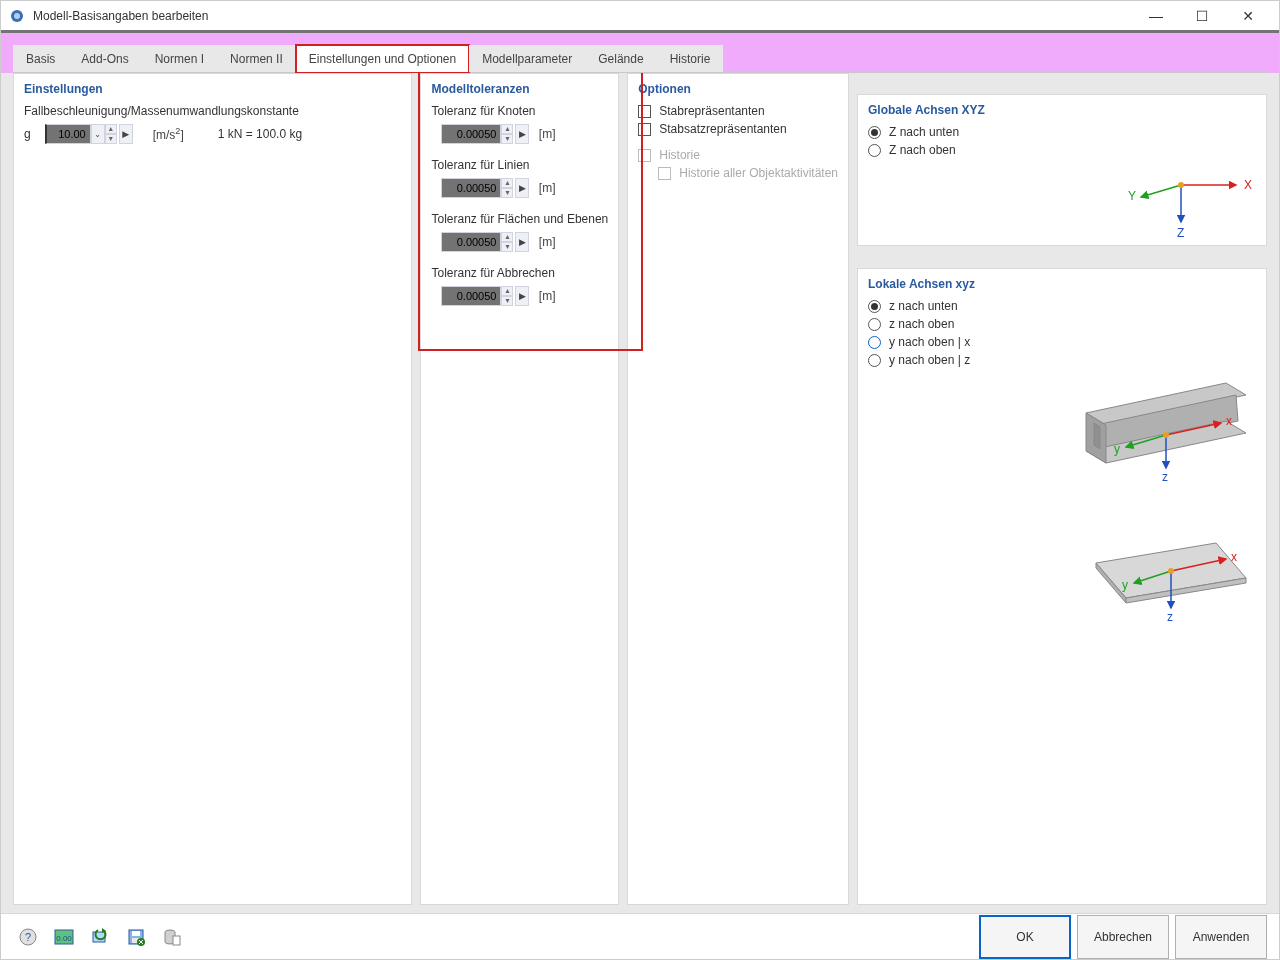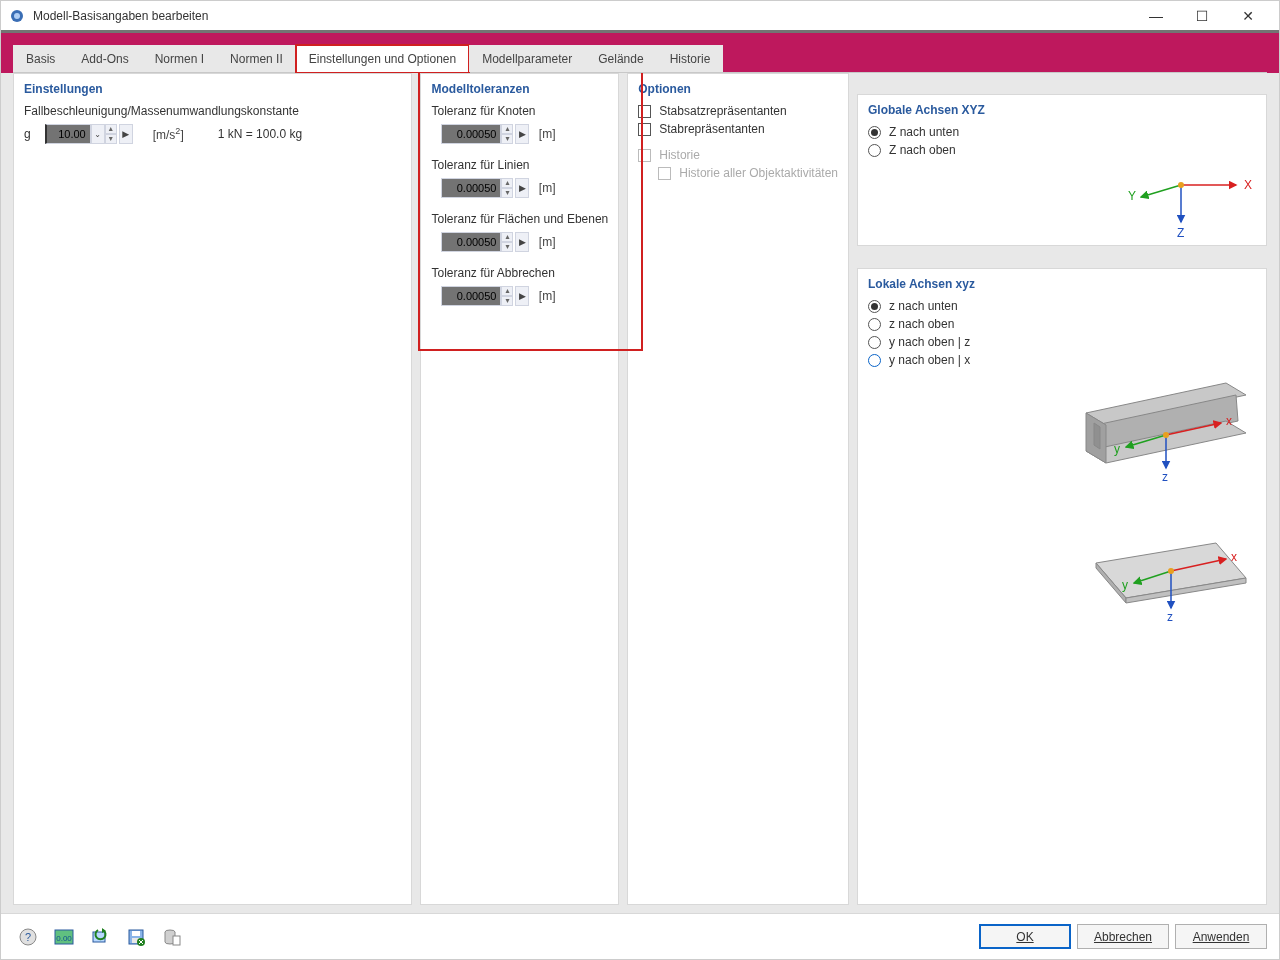--- a/index.html
+++ b/index.html
@@ -6,21 +6,21 @@
 body { font-family: "Segoe UI", Tahoma, sans-serif; font-size: 12px; background: #fff; color: #333; user-select: none; }
 
 .window { width: 1280px; height: 960px; display: flex; flex-direction: column; border: 1px solid #ccc; }
 
 .titlebar { height: 32px; display: flex; align-items: center; padding: 0 8px; background: #fff; border-bottom: 3px solid #737373; }
 .titlebar .app-icon { width: 16px; height: 16px; margin-right: 8px; display: inline-flex; }
 .titlebar .title { flex: 1; font-size: 12px; color: #333; }
 .titlebar .win-controls { display: flex; gap: 0; }
 .titlebar .win-btn { width: 46px; height: 32px; display: flex; align-items: center; justify-content: center; font-size: 14px; color: #333; cursor: default; }
 
-.tabs-wrap { background: #be185d; padding: 12px 12px 0 12px; }
+.tabs-wrap { background: #f0abfc; padding: 12px 12px 0 12px; }
 .tabs { display: flex; border-bottom: 1px solid #c8c8c8; }
 .tab { padding: 6px 12px; font-size: 12px; color: #444; background: #e8e8e8; border: 1px solid transparent; border-bottom: none; cursor: default; }
 .tab.active { background: #fff; border: 1px solid #c8c8c8; border-bottom: 1px solid #fff; margin-bottom: -1px; }
 .tab.highlight { outline: 2px solid #d02020; outline-offset: -1px; text-align: right; }
 
 .content { flex: 1; display: flex; gap: 8px; padding: 0 12px 8px 12px; background: #e8e8e8; overflow: hidden; }
 .col-left { flex: 1; display: flex; flex-direction: row; gap: 8px; }
 .col-right { width: 410px; display: flex; flex-direction: column; gap: 22px; margin-top: 21px; }
 
 .panel { background: #fff; border: 1px solid #d8d8d8; padding: 8px 10px; }
@@ -48,21 +48,21 @@
 .checkbox.disabled { border-color: #bbb; }
 .check-row.disabled { color: #aaa; }
 
 .axis-diagram { height: 70px; position: relative; margin-top: 10px; }
 .beam-diagram { height: 110px; position: relative; margin-top: 6px; }
 .surf-diagram { height: 110px; position: relative; margin-top: 40px; }
 
 .footer { height: 46px; background: #fff; border-top: 1px solid #d8d8d8; display: flex; align-items: center; padding: 0 12px; gap: 6px; }
 .footer-spacer { flex: 1; }
 .icon-btn { width: 30px; height: 26px; display: inline-flex; align-items: center; justify-content: center; border: 1px solid transparent; border-radius: 2px; }
-.main-btn { min-width: 92px; height: 25px; padding: 0 14px; background: #f5f5f5; border: 1px solid #b0b0b0; font-size: 12px; color: #333; cursor: default; text-decoration: underline; }
+.main-btn { min-width: 92px; height: 44px; padding: 0 14px; background: #f5f5f5; border: 1px solid #b0b0b0; font-size: 12px; color: #333; cursor: default; }
 .main-btn.primary { border: 2px solid #0a64c8; }
 
 sup { font-size: 9px; }
 </style>
 </head>
 <body>
 
 <div class="window">
 
   <div class="titlebar">
@@ -169,25 +169,25 @@
             <span class="play-btn">▶</span>
           </span>
           <span class="unit">[m]</span>
         </div>
       </div>
 
       <div class="panel">
         <div class="panel-title">Optionen</div>
         <div class="check-row">
           <span class="checkbox"></span>
-          <span>Stabsatzrepräsentanten</span>
+          <span>Stabrepräsentanten</span>
         </div>
         <div class="check-row">
           <span class="checkbox"></span>
-          <span>Stabrepräsentanten</span>
+          <span>Stabsatzrepräsentanten</span>
         </div>
         <div class="check-row disabled" style="margin-top:12px">
           <span class="checkbox disabled"></span>
           <span>Historie</span>
         </div>
         <div class="check-row disabled" style="margin-left:20px">
           <span class="checkbox disabled"></span>
           <span>Historie aller Objektaktivitäten</span>
         </div>
       </div>
@@ -227,26 +227,26 @@
         <div class="panel-title">Lokale Achsen xyz</div>
         <div class="radio-row">
           <span class="radio checked"></span>
           <span>z nach unten</span>
         </div>
         <div class="radio-row">
           <span class="radio"></span>
           <span>z nach oben</span>
         </div>
         <div class="radio-row">
+          <span class="radio blue"></span>
+          <span>y nach oben | x</span>
+        </div>
+        <div class="radio-row">
           <span class="radio"></span>
           <span>y nach oben | z</span>
-        </div>
-        <div class="radio-row">
-          <span class="radio blue"></span>
-          <span>y nach oben | x</span>
         </div>
 
         <div class="beam-diagram">
           <svg width="190" height="110" style="position:absolute;right:0;top:0">
             <defs>
                 <marker id="ar2" markerWidth="6" markerHeight="6" refX="5" refY="3" orient="auto">
                   <path d="M0,0 L6,3 L0,6 Z" fill="context-stroke"></path>
                 </marker>
               </defs>
 

